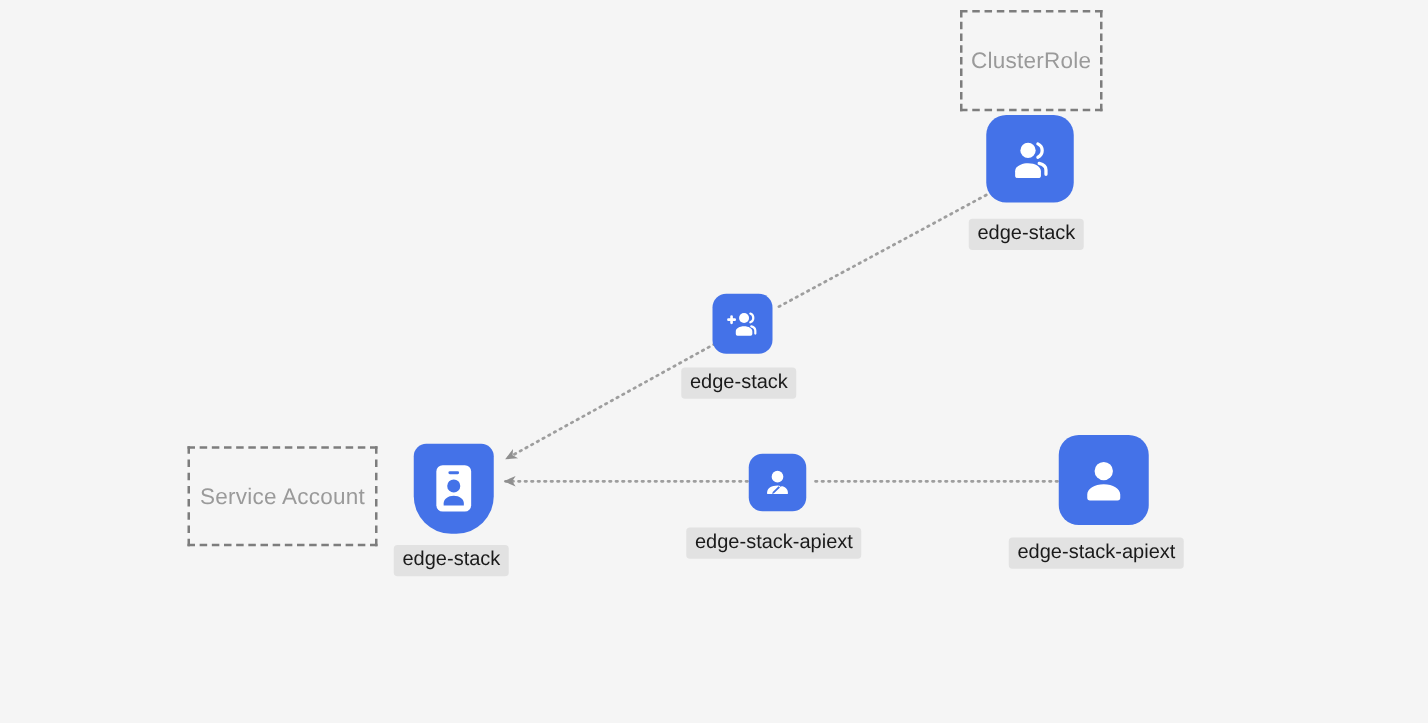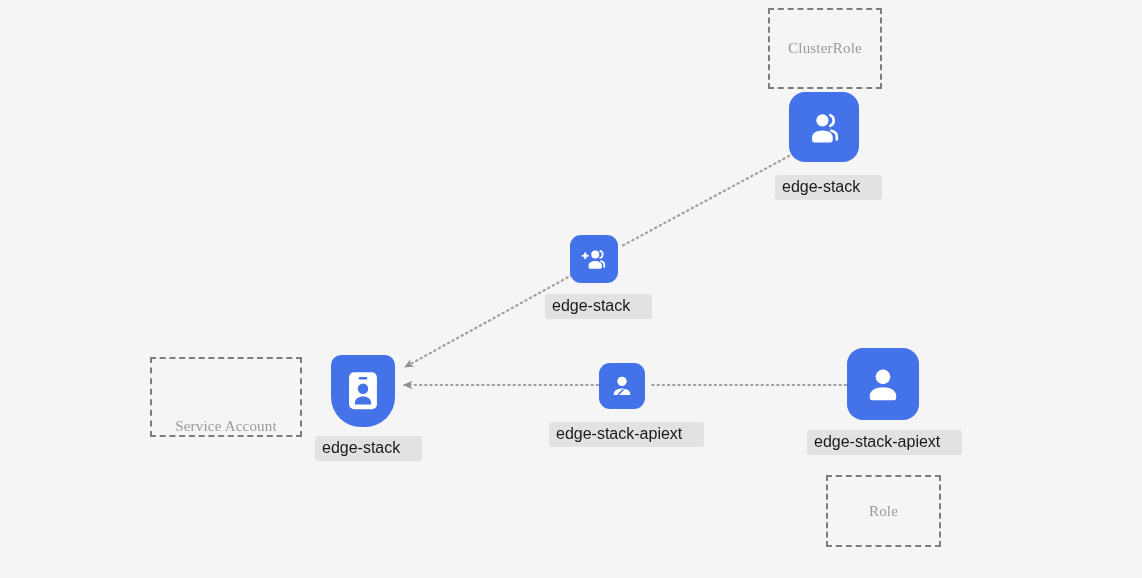--- a/index.html
+++ b/index.html
@@ -35,22 +35,22 @@
     position: absolute;
     border: 2px dashed #7d7d7d;
     background: transparent;
     display: flex;
     align-items: center;
     justify-content: center;
     z-index: 2;
   }
   .kind-box-label {
     color: #9a9a9a;
-    font-size: 15px;
-    font-family: Liberation Serif, serif;
+    font-size: 18px;
+    font-family: Liberation Sans, sans-serif;
     letter-spacing: 0.2px;
     white-space: nowrap;
   }
   
   .icon-tile {
     position: absolute;
     background: #4472e8;
     display: flex;
     align-items: center;
     justify-content: center;
@@ -68,21 +68,21 @@
   .icon-tile svg {
     display: block;
   }
   
   .name-chip {
     position: absolute;
     background: #e2e2e2;
     color: #1a1a1a;
     font-size: 16px;
     font-family: "Liberation Sans", sans-serif;
-    padding: 3px 22px 4px 7px;
+    padding: 3px 7px 4px 7px;
     border-radius: 3px;
     white-space: nowrap;
     z-index: 4;
     line-height: 1.15;
   }
 </style>
 </head>
 <body>
 
 <div id="canvas">
@@ -133,21 +133,21 @@
         <path d="M17.6 13.7c1.6.45 2.6 1.45 2.6 2.7v1.9" fill="none" stroke="#ffffff" stroke-width="1.4" stroke-linecap="round"></path>
 
         <circle cx="13.0" cy="8.3" r="3.2" fill="#ffffff"></circle>
         <path d="M7.7 18.6v-1.7c0-1.9 2.4-3.3 5.3-3.3s5.3 1.4 5.3 3.3v1.7a1.1 1.1 0 0 1-1.1 1.1H8.8a1.1 1.1 0 0 1-1.1-1.1z" fill="#ffffff"></path>
       </svg>
     </span>
   </div>
 
   <div class="name-chip" style="left:545px; top:294px;">edge-stack</div>
 
-  <div class="kind-box" style="left:150px; top:357px; width:148px; height:76px;align-items:flex-end;">
+  <div class="kind-box" style="left:150px; top:357px; width:148px; height:76px;">
     <span class="kind-box-label">Service Account</span>
   </div>
 
   <div class="icon-tile sa-shape" style="left:331px; top:355px; width:64px; height:72px;">
     <span>
       <svg width="38" height="46" viewBox="0 0 24 29" aria-hidden="true">
 
         <rect x="3.2" y="2.6" width="17.6" height="23.4" rx="3.2" fill="#ffffff"></rect>
 
         <rect x="9.3" y="5.7" width="5.4" height="1.5" rx="0.75" fill="#4472e8"></rect>
@@ -169,23 +169,20 @@
         <path d="M4.9 19.8v-1.2c0-2.6 3.2-4.5 7.1-4.5s7.1 1.9 7.1 4.5v1.2z" fill="#ffffff"></path>
 
         <path d="M9.6 19.4l-1.3.45.45-1.35 4.0-4.0 0.95 0.95z" fill="#4472e8"></path>
         <path d="M13.35 14.05l0.75-0.75 0.95 0.95-0.75 0.75z" fill="#4472e8"></path>
       </svg>
     </span>
   </div>
 
   <div class="name-chip" style="left:549px; top:422px;">edge-stack-apiext</div>
 
-  <div class="kind-box" style="left:826px; top:475px; width:111px; height:68px;">
-    <span class="kind-box-label">Role</span>
-  </div>
 
   <div class="icon-tile rounded" style="left:847px; top:348px; width:72px; height:72px;">
     <span>
       <svg width="44" height="44" viewBox="0 0 24 24" aria-hidden="true">
         <circle cx="12" cy="8.1" r="4.0" fill="#ffffff"></circle>
         <path d="M4.8 19.7v-1.4c0-2.6 3.2-4.5 7.2-4.5s7.2 1.9 7.2 4.5v1.4a1.2 1.2 0 0 1-1.2 1.2H6.0a1.2 1.2 0 0 1-1.2-1.2z" fill="#ffffff"></path>
       </svg>
     </span>
   </div>
 

